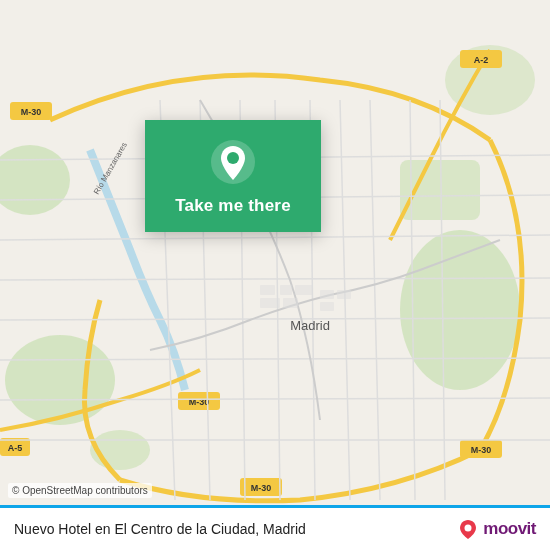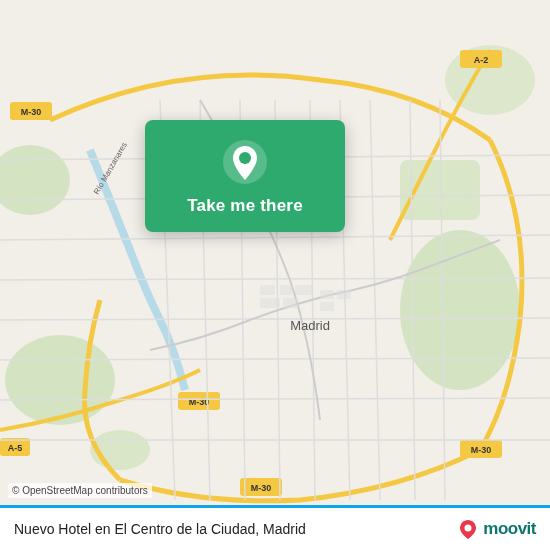--- a/index.html
+++ b/index.html
@@ -24,23 +24,23 @@
       position: absolute;
       top: 0; left: 0;
       width: 100%; height: 100%;
     }
 
     
     #take-me-there-card {
       position: absolute;
       top: 120px;
       left: 145px;
-      width: 200px;
+      width: 176px;
       background: #2eaa6e;
-      border-radius: 8px;
+      border-radius: 0;
       display: flex;
       flex-direction: column;
       align-items: center;
       padding: 18px 20px 16px;
       box-shadow: 0 4px 16px rgba(0,0,0,0.25);
       cursor: pointer;
     }
 
     #location-pin-icon {
       width: 48px;
@@ -84,21 +84,21 @@
     }
 
     #moovit-logo-pin {
       width: 22px;
       height: 22px;
     }
 
     #moovit-text {
       font-size: 17px;
       font-weight: 700;
-      color: #0f766e;
+      color: #701a75;
       letter-spacing: -0.5px;
     }
 
     
     #osm-attribution {
       position: absolute;
       bottom: 52px;
       left: 8px;
       font-size: 10px;
       color: #444;

